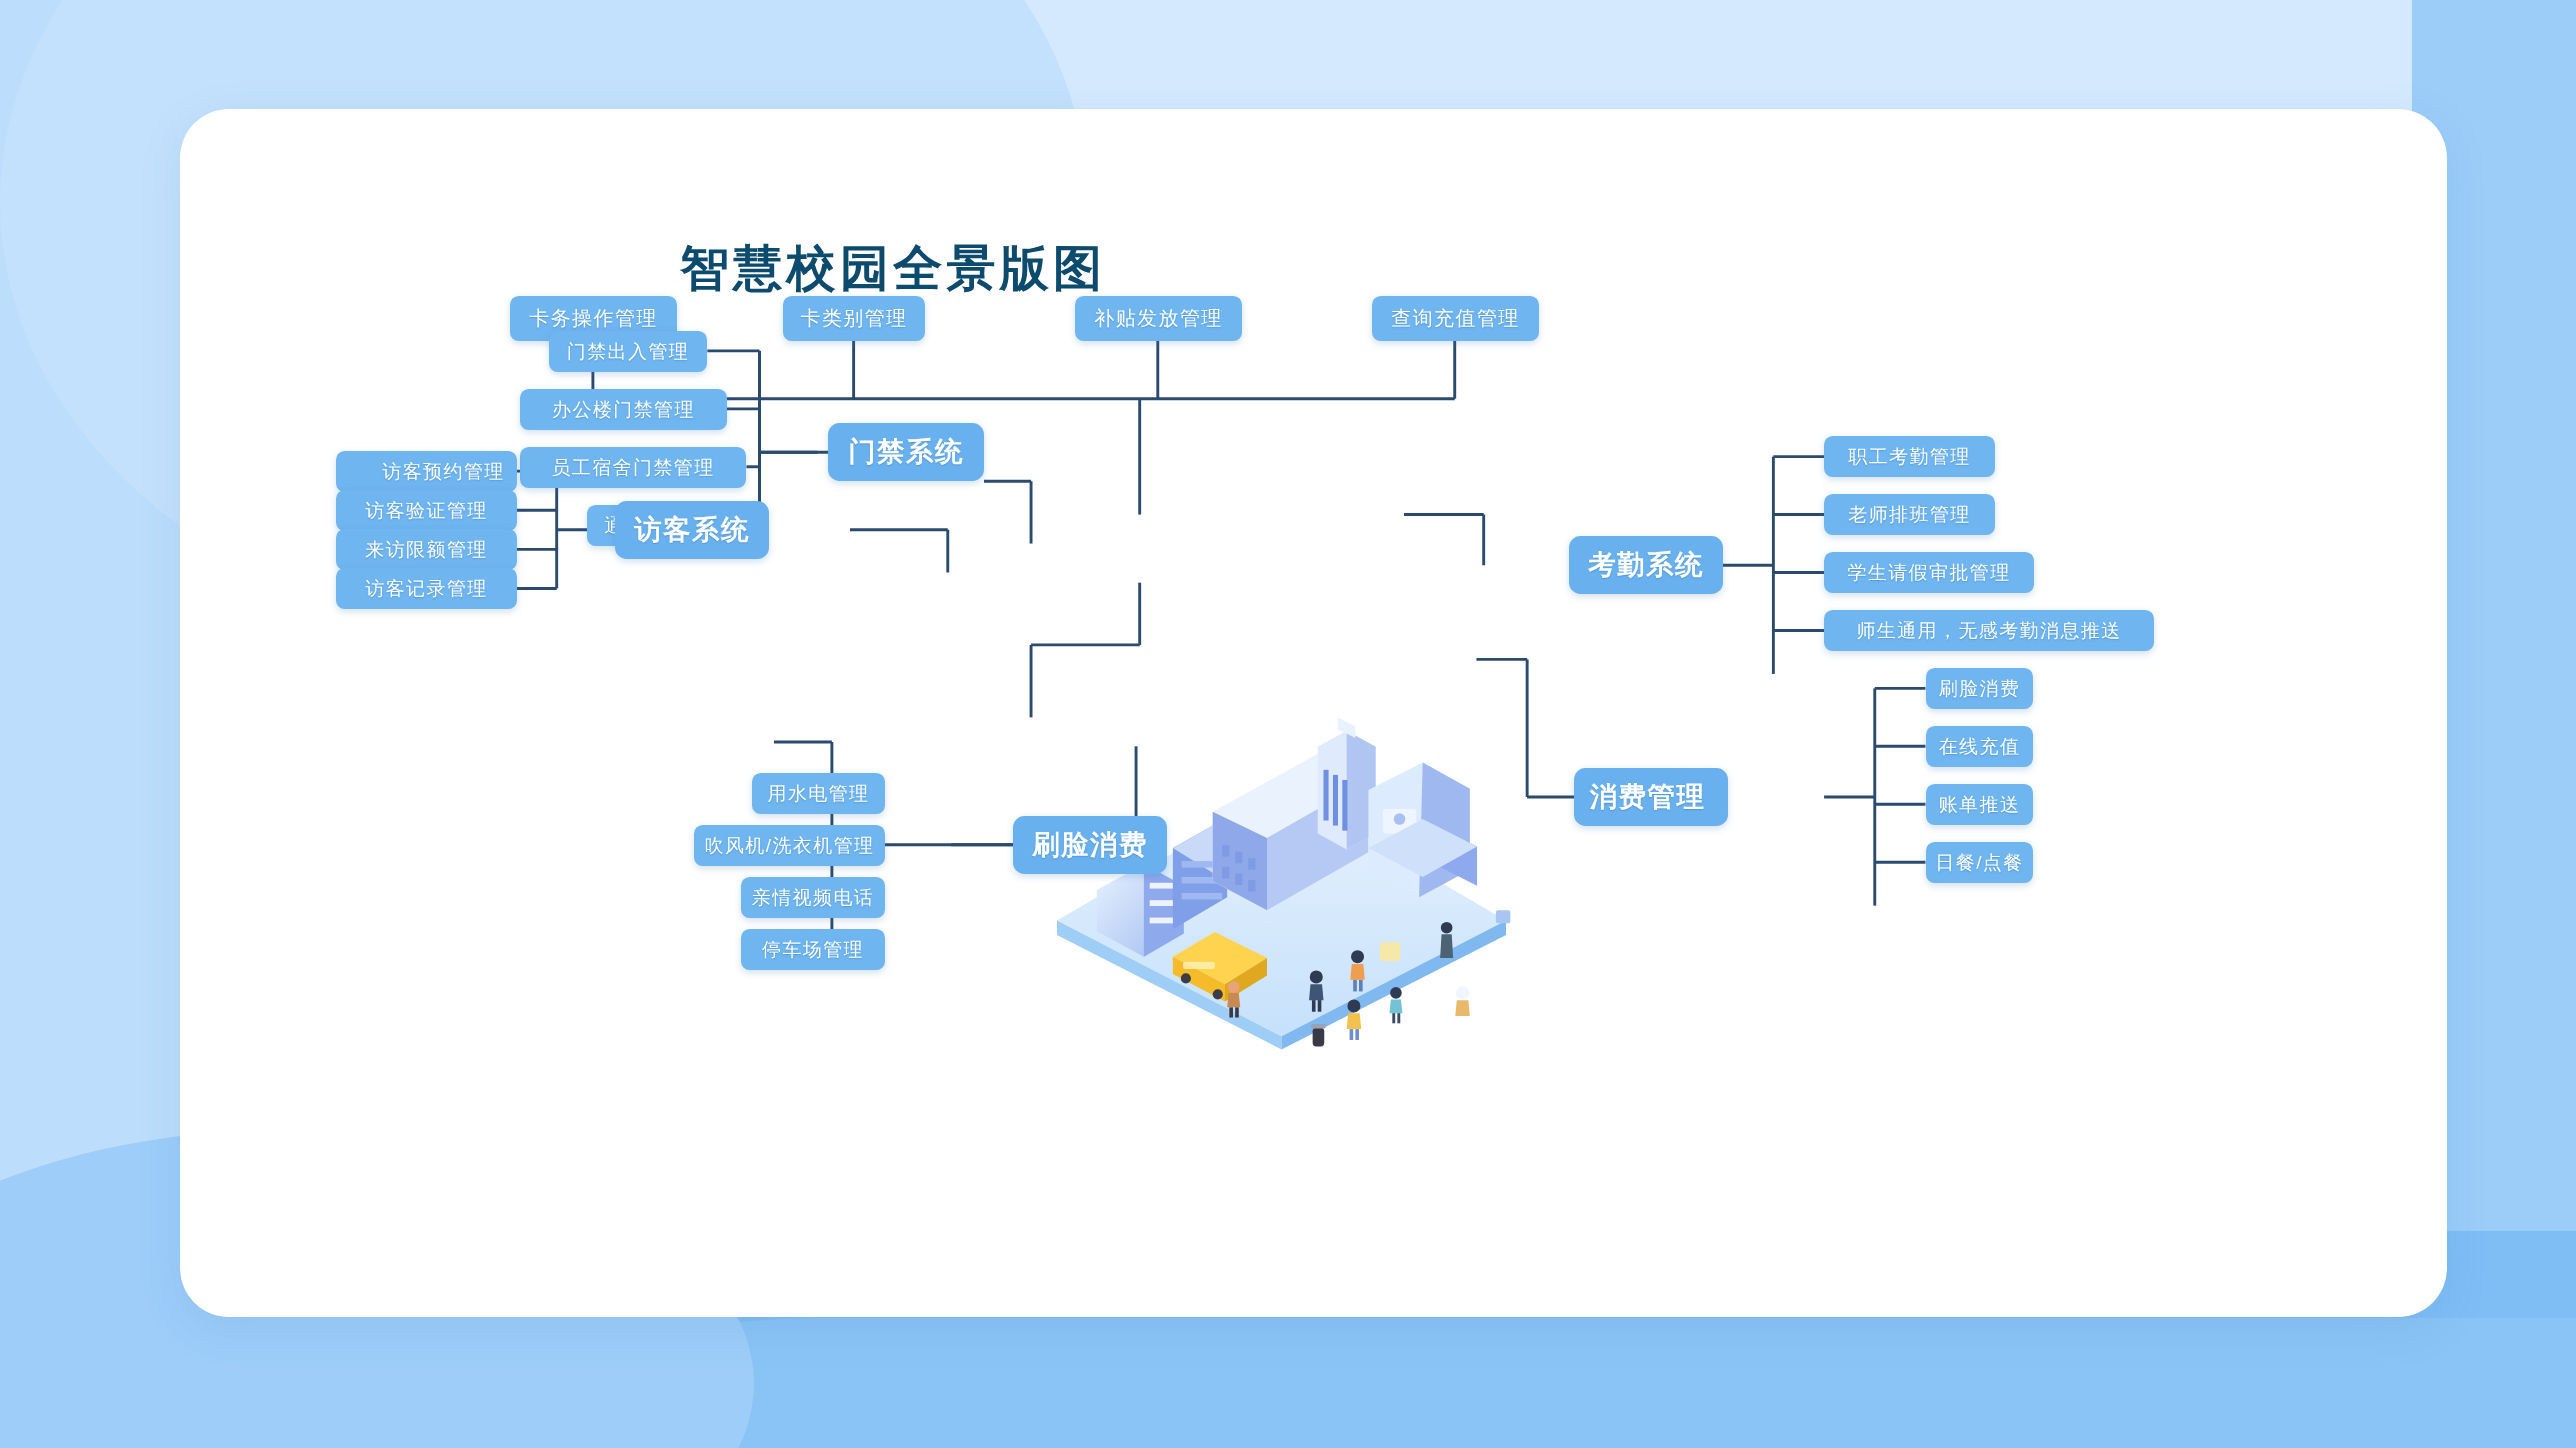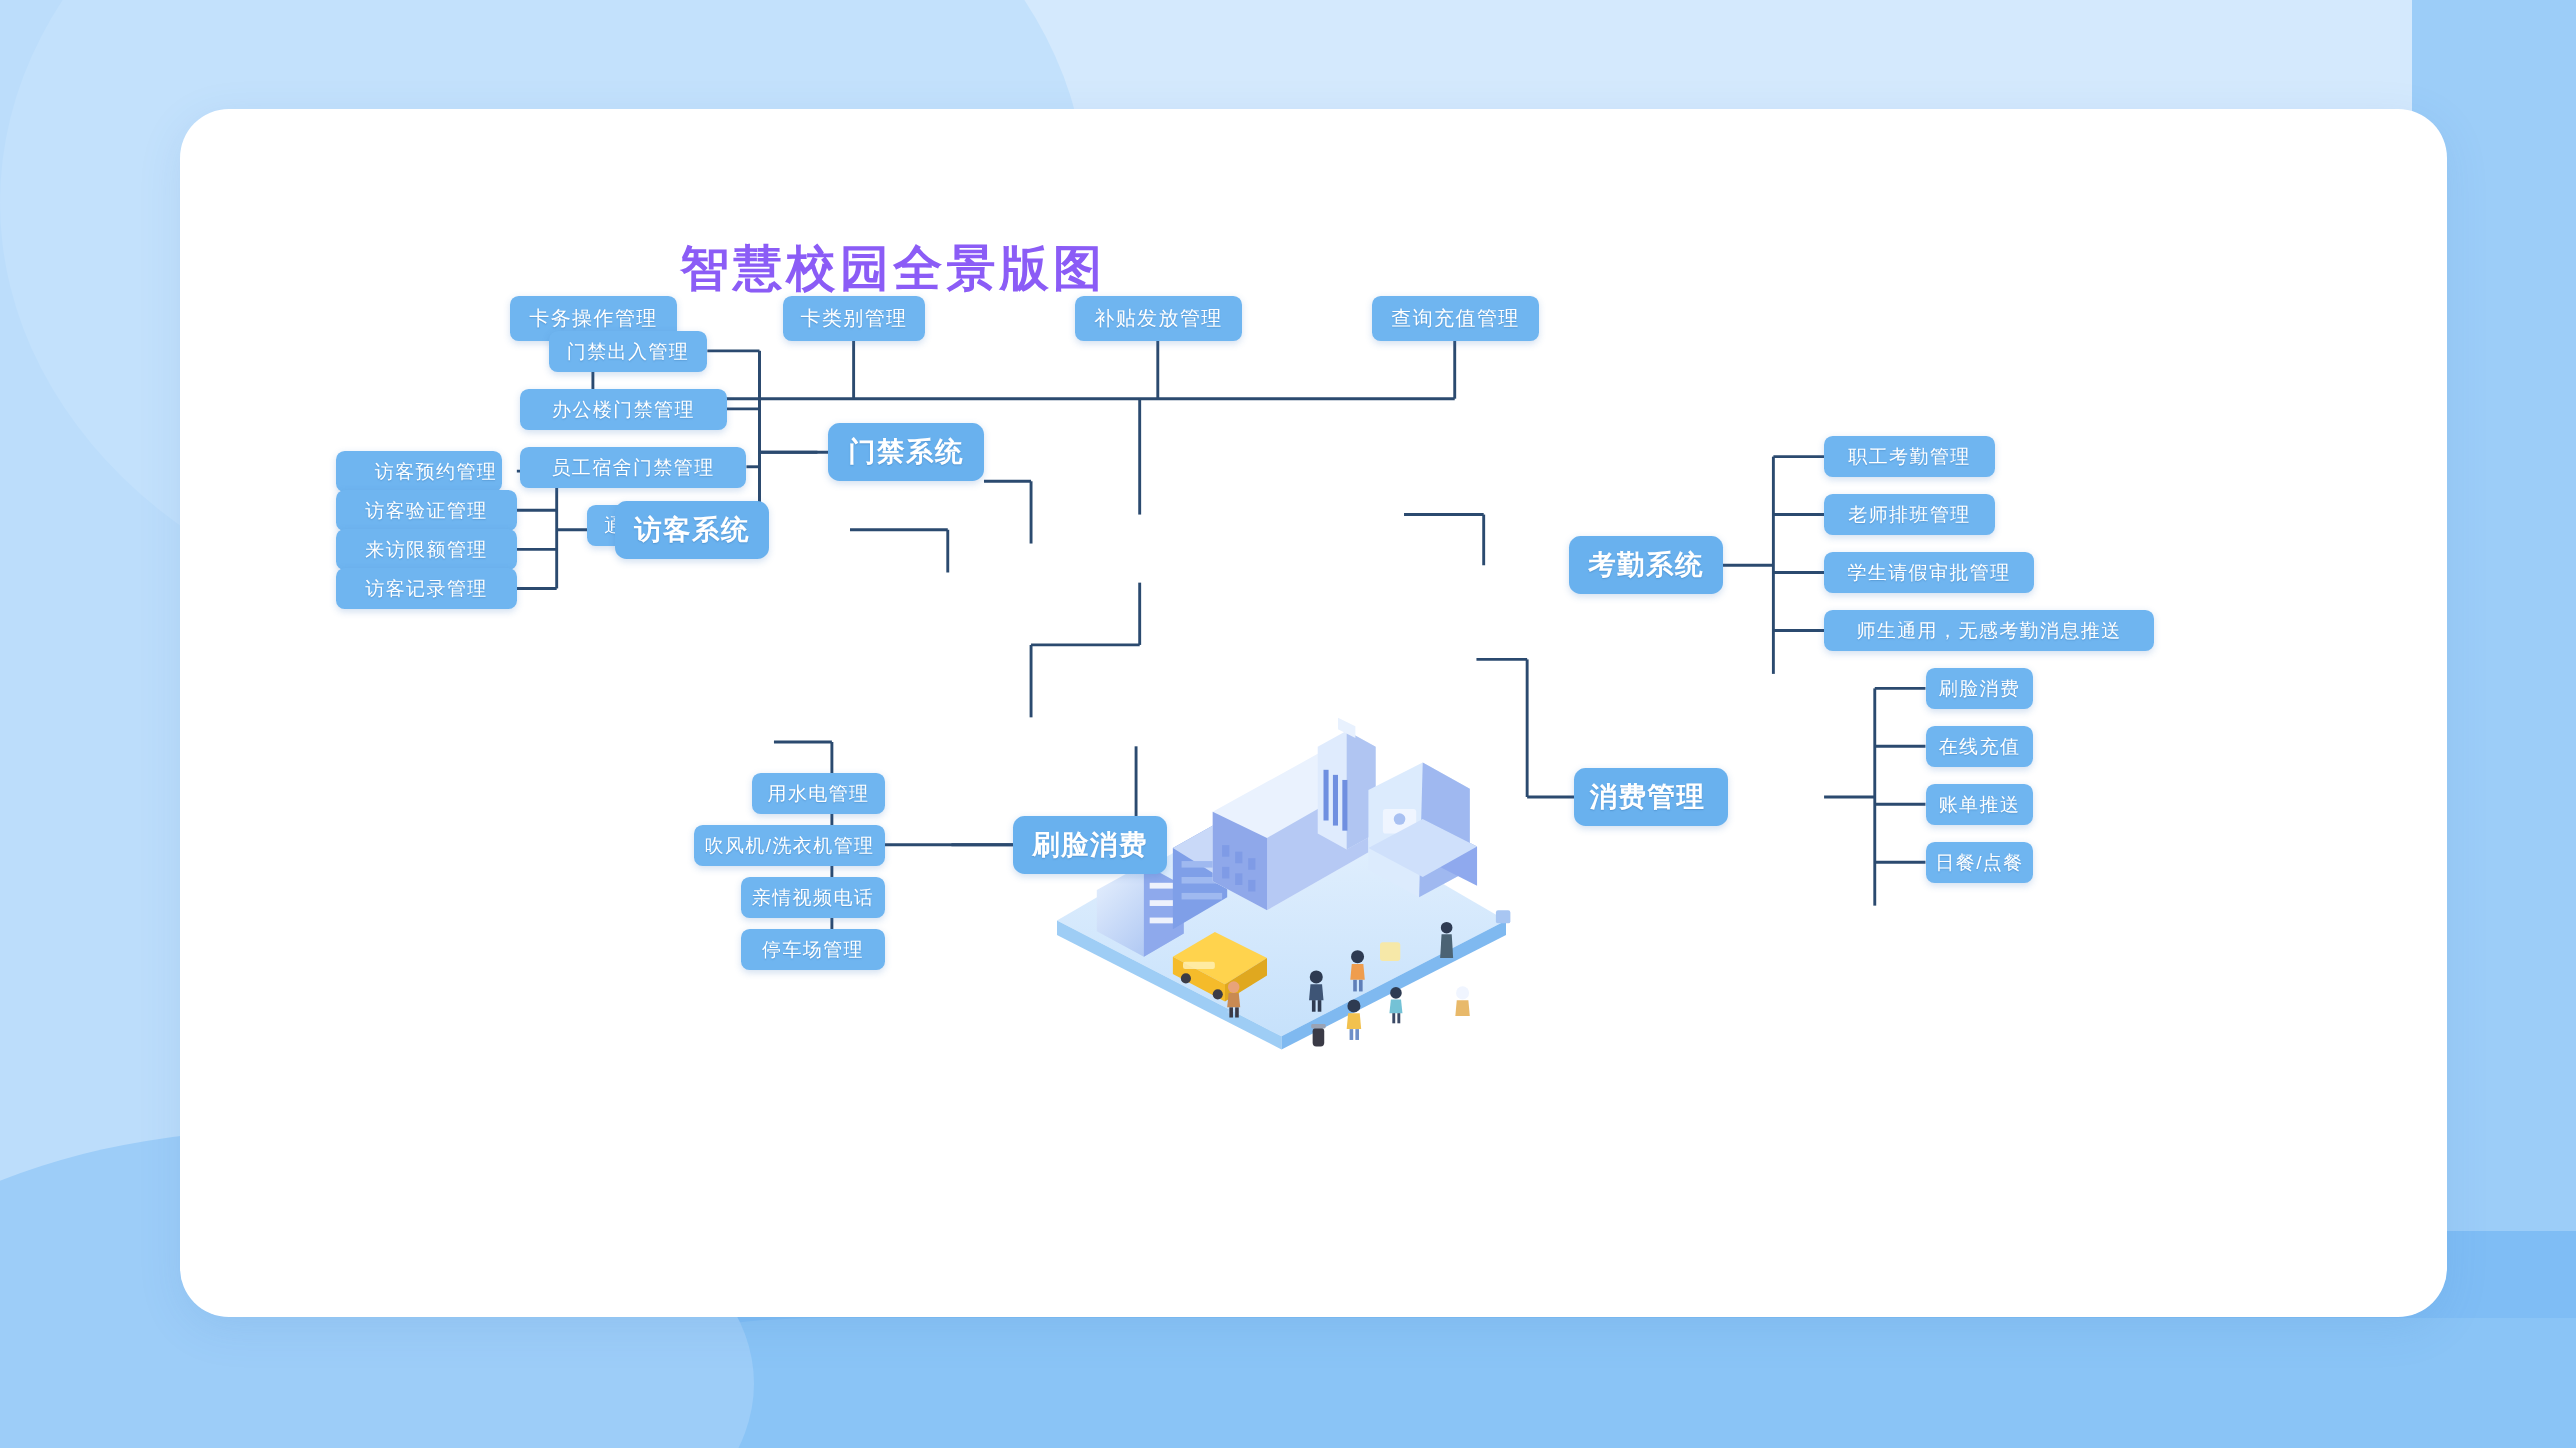--- a/index.html
+++ b/index.html
@@ -64,21 +64,21 @@
     box-shadow: 0 11.6px 43px rgba(60,120,190,0.13);
     overflow: hidden;
   }
 
   .page-title {
     position: absolute;
     left: 500px; top: 127px;
     font-size: 49px;
     font-weight: 700;
     letter-spacing: 4.3px;
-    color: #8b5cf6;
+    color: #0c4a6e;
     text-shadow: 0 1.4px 1.4px rgba(255,255,255,0.9);
     white-space: nowrap;
   }
 
   
   .lines {
     position: absolute; left: 0; top: 0;
     width: 2267px; height: 1208px;
     pointer-events: none;
   }
@@ -370,21 +370,21 @@
   <div class="node leaf" style="left:340px; top:338px; width:226px;">
     <span>员工宿舍门禁管理</span>
   </div>
   <div class="node leaf" style="left:407px; top:396px; width:116px;">
     <span>通道管理</span>
   </div>
 
   <div class="node hub" style="left:435px; top:392px; width:154px;">
     <span>访客系统</span>
   </div>
-  <div class="node leaf" style="left:156px; top:342px; width:166px;padding-left:47px;">
+  <div class="node leaf" style="left:156px; top:342px; width:181px;padding-left:47px;">
     <span>访客预约管理</span>
   </div>
   <div class="node leaf" style="left:156px; top:381px; width:181px;">
     <span>访客验证管理</span>
   </div>
   <div class="node leaf" style="left:156px; top:420px; width:181px;">
     <span>来访限额管理</span>
   </div>
   <div class="node leaf" style="left:156px; top:459px; width:181px;">
     <span>访客记录管理</span>

